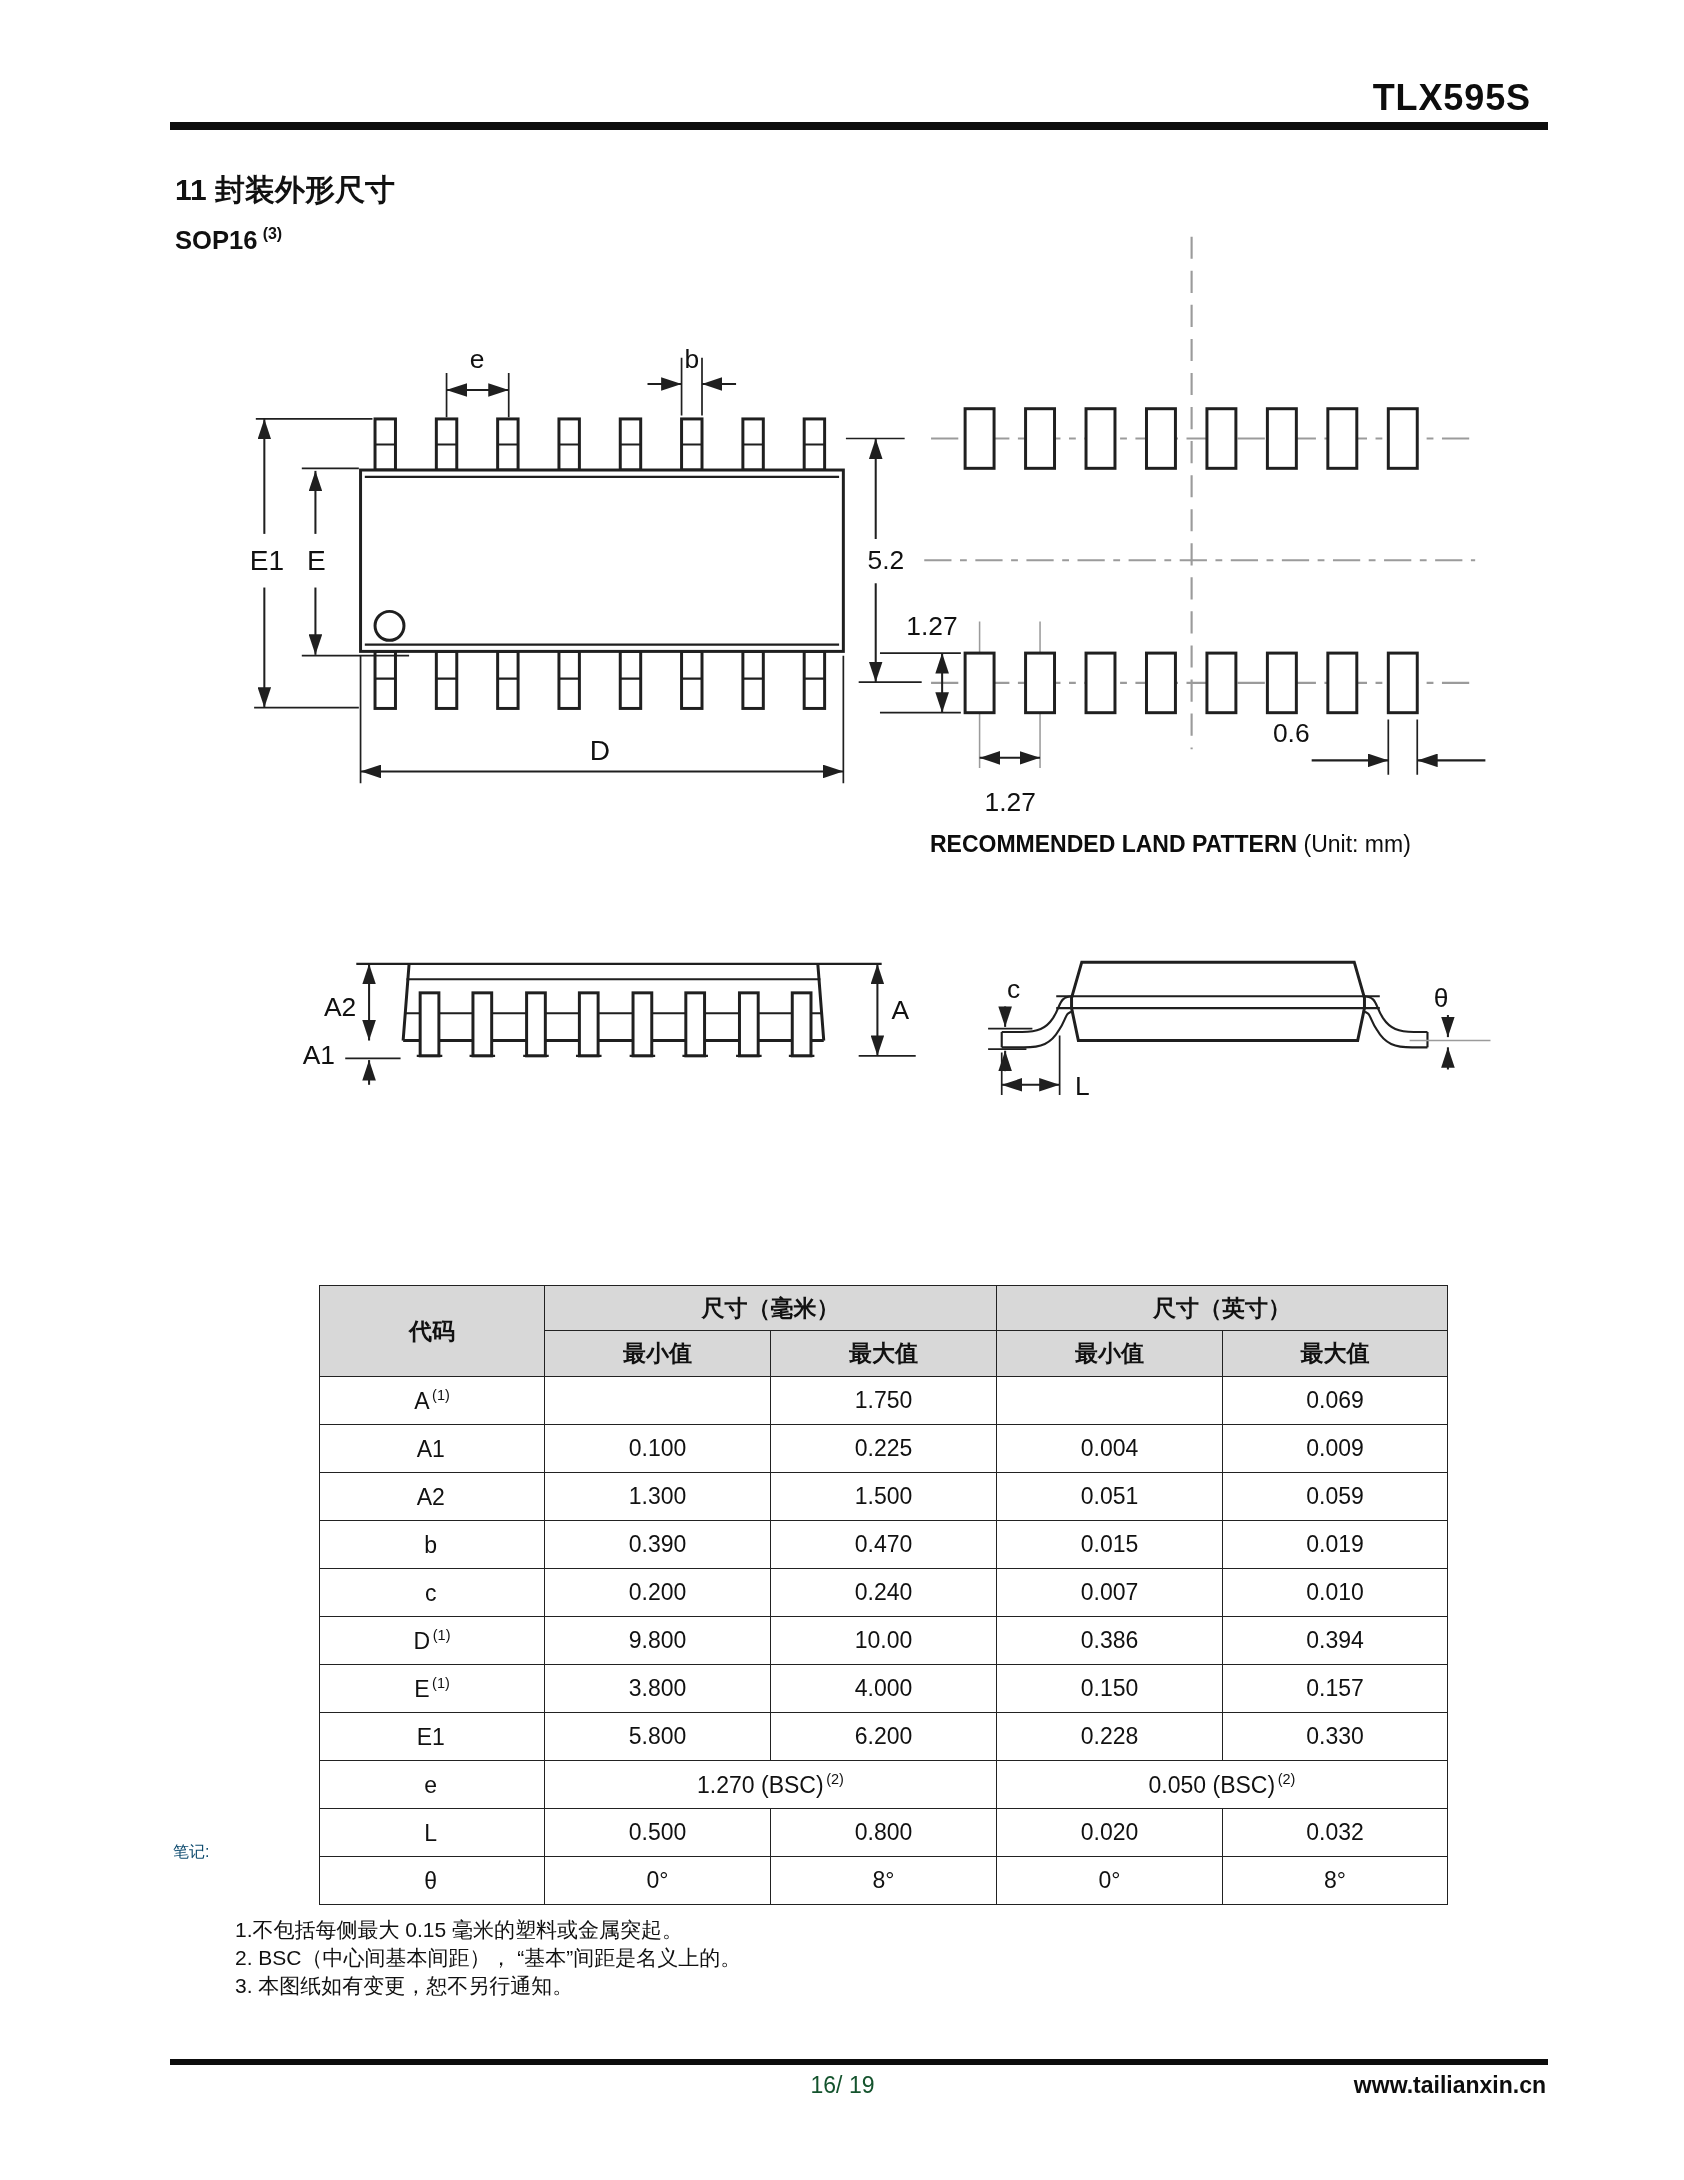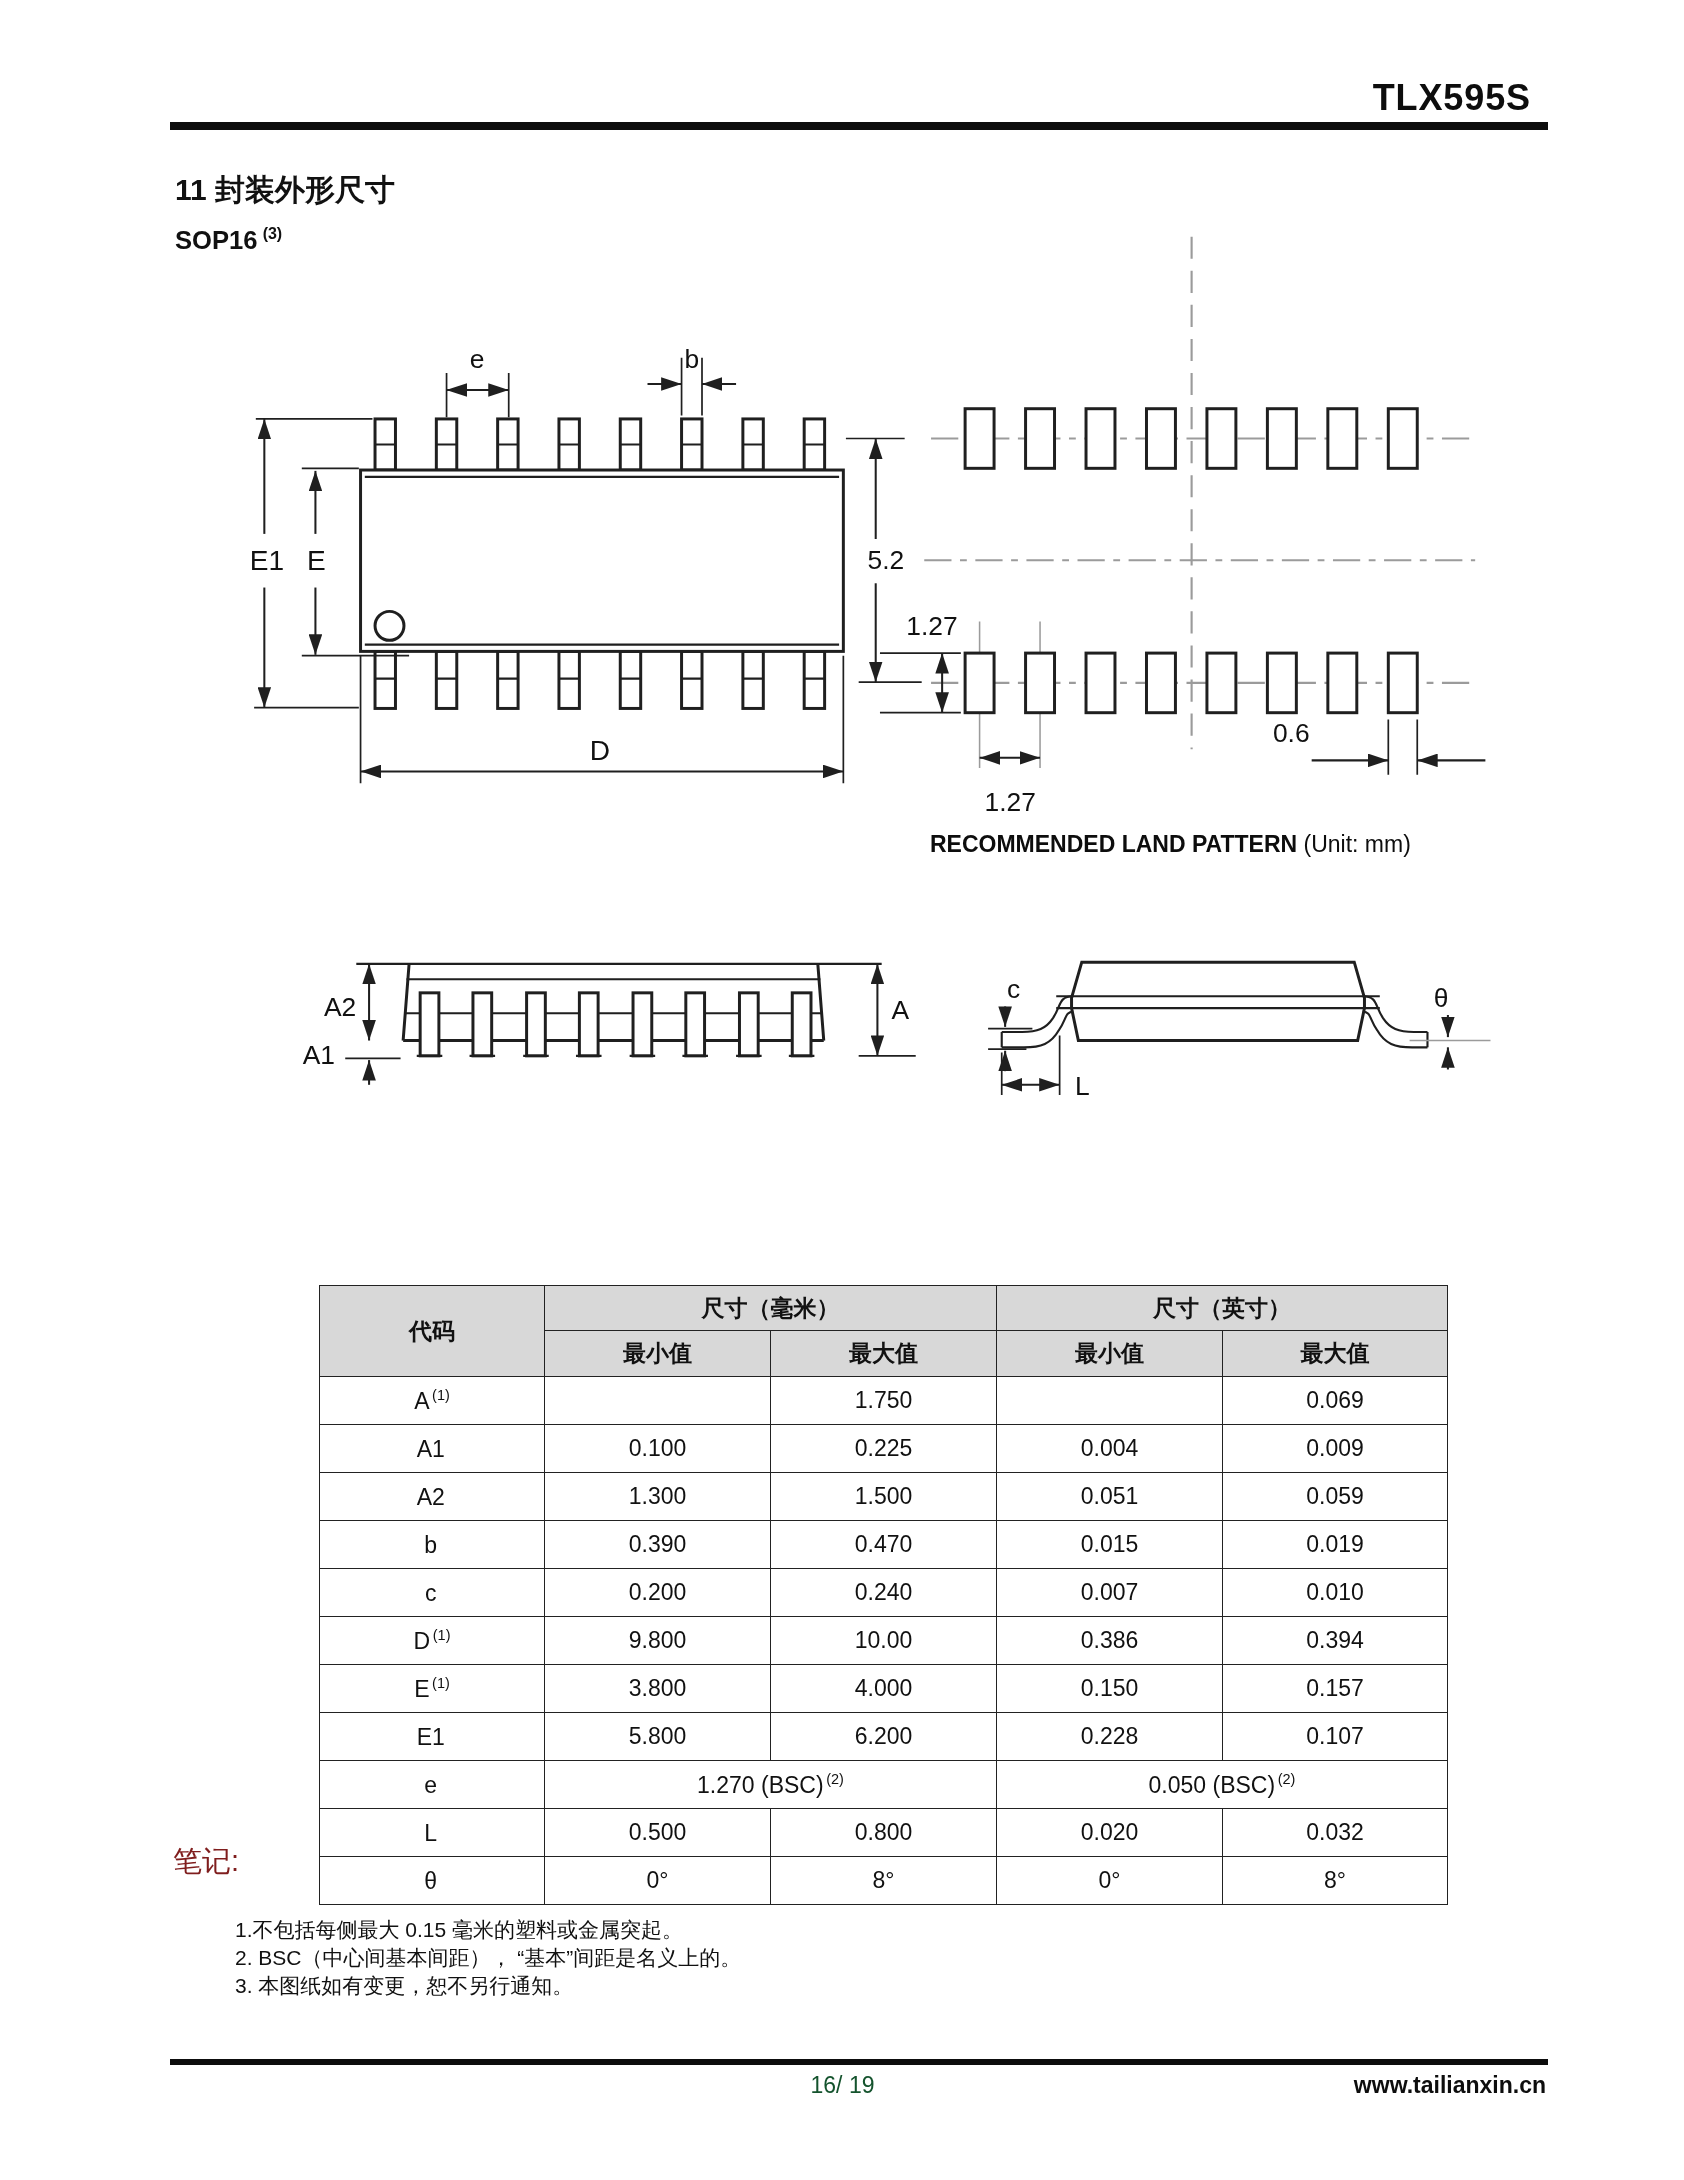--- a/index.html
+++ b/index.html
@@ -34,21 +34,21 @@
   table.dims { border-collapse:collapse; table-layout:fixed; width:1127px;
     font-size:23px; color:#111; }
   table.dims th, table.dims td { border:1.7px solid #222; text-align:center;
     vertical-align:middle; padding:0; }
   table.dims th { background:#d8d8d8; font-weight:bold; }
   tr.hrow1 th { height:44px; }
   tr.hrow2 th { height:45px; }
   tr.drow td { height:47px; background:#ffffff; }
   table.dims sup { font-size:14.5px; margin-left:2.6px; }
   
-  .notes-label { left:173px; top:1842px; font-size:29px; color:#7f1d1d; }
+  .notes-label { left:173px; top:1842px; font-size:16px; color:#0c4a6e; }
   .notes { left:235px; top:1916px; font-size:21px; line-height:28px; color:#111; }
   
   .page-number { left:0px; top:2072px; width:1685px; text-align:center;
     font-size:23px; font-weight:normal; color:#14532d; }
   .website { left:170px; top:2072px; width:1376px; text-align:right;
     font-size:23px; font-weight:bold; color:#0d0d0d; }
 </style>
 </head>
 <body>
 
@@ -300,21 +300,21 @@
         <td>3.800</td>
         <td>4.000</td>
         <td>0.150</td>
         <td>0.157</td>
       </tr>
       <tr class="drow">
         <td><span>E1</span><sup></sup></td>
         <td>5.800</td>
         <td>6.200</td>
         <td>0.228</td>
-        <td>0.107</td>
+        <td>0.330</td>
       </tr>
       <tr class="drow">
         <td><span>e</span><sup></sup></td>
         <td colspan="2"><span>1.270 (BSC)</span><sup>(2)</sup></td>
         <td colspan="2"><span>0.050 (BSC)</span><sup>(2)</sup></td>
       </tr>
       <tr class="drow">
         <td><span>L</span><sup></sup></td>
         <td>0.500</td>
         <td>0.800</td>

